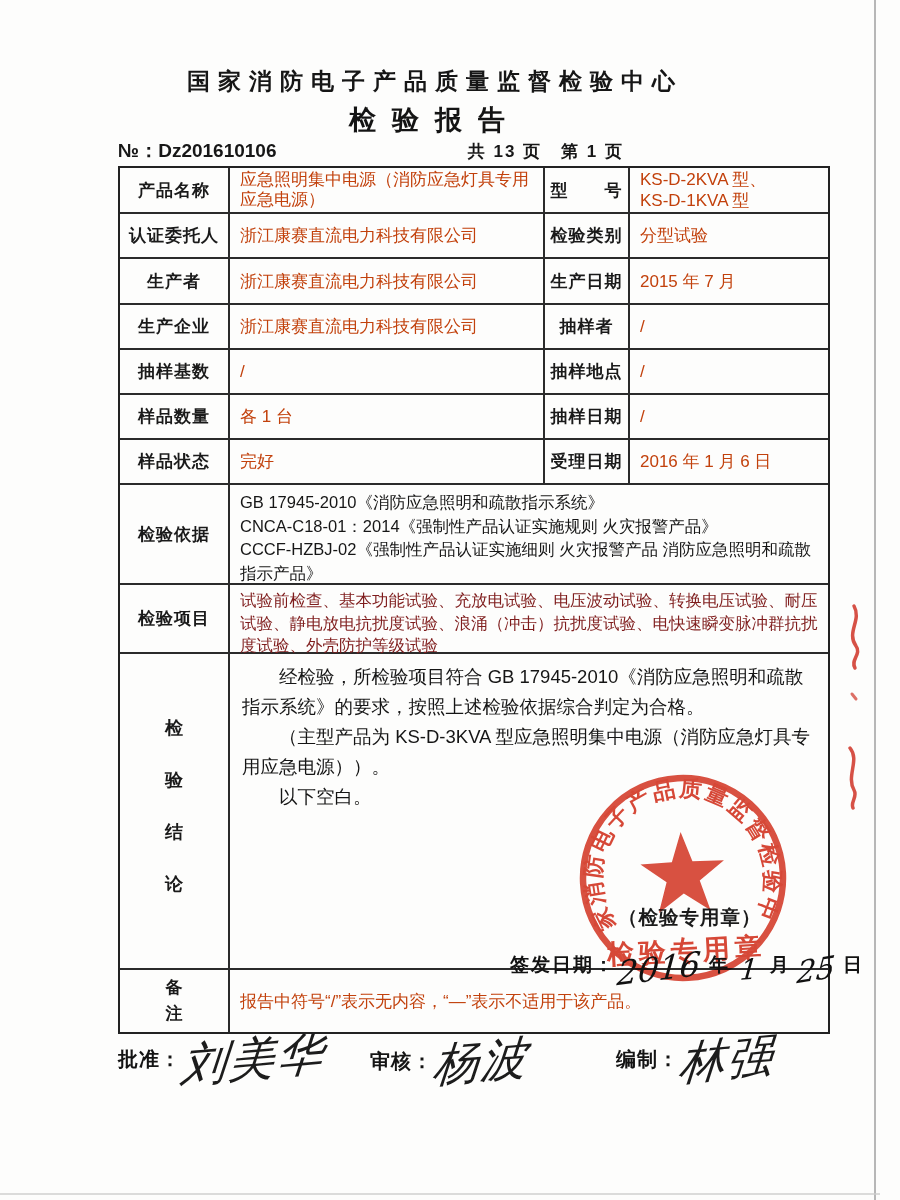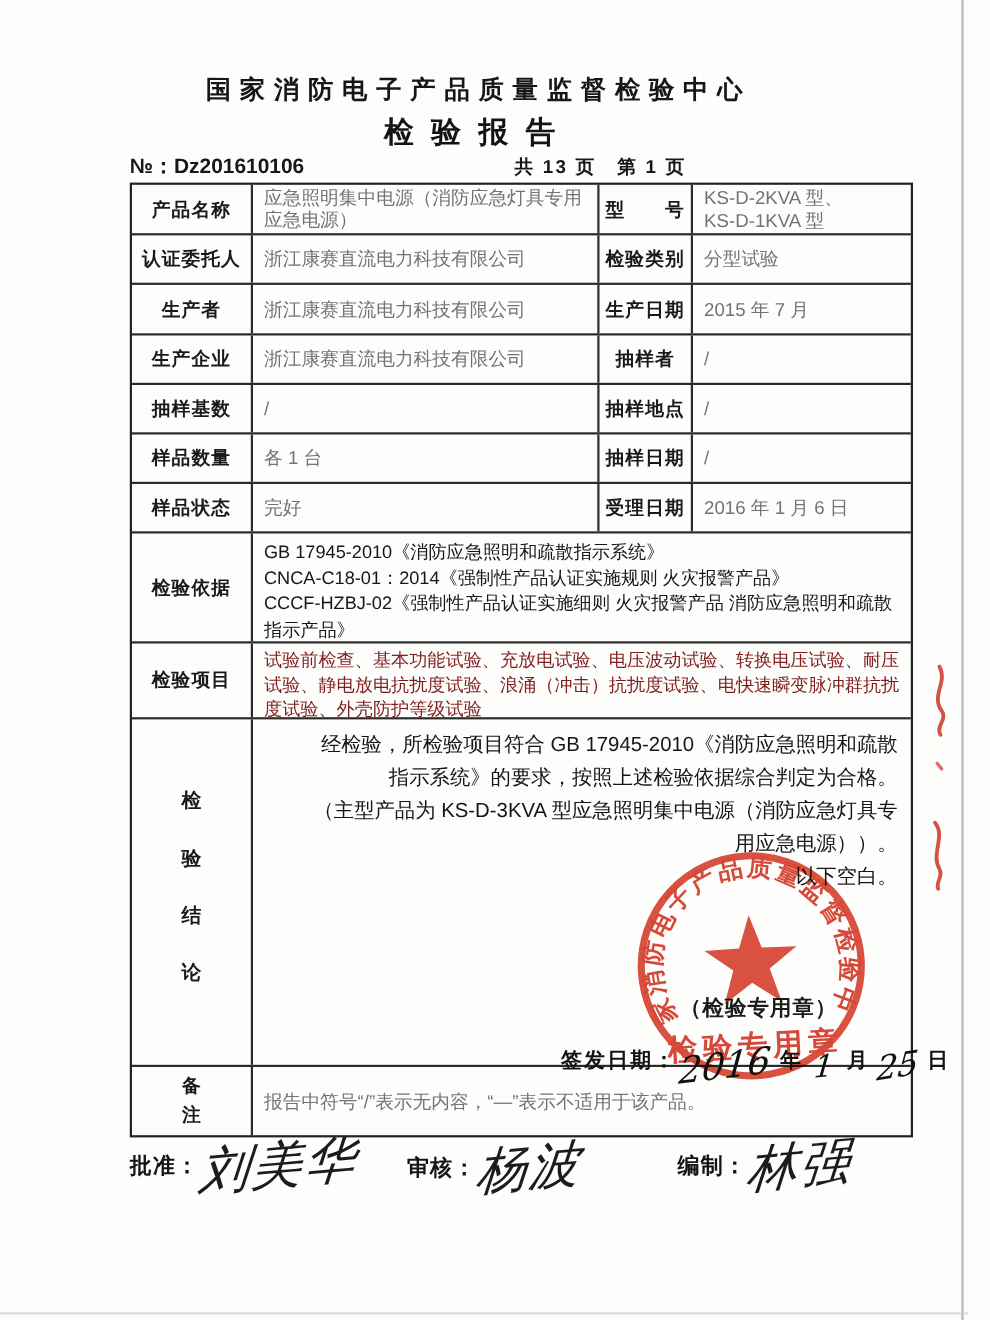--- a/index.html
+++ b/index.html
@@ -38,38 +38,38 @@
   .br{border-right:2px solid #2b2b2b;}
   .c1{width:110px;}
   .c2{width:315px;}
   .c3{width:85px;}
   .c4{flex:1;}
   .lab{
     display:flex;align-items:center;justify-content:center;text-align:center;
     font-size:17px;font-weight:600;color:#1a1a1a;letter-spacing:1px;padding:0 2px;
   }
   .val{
-    display:flex;align-items:center;font-size:17px;color:#737373;
+    display:flex;align-items:center;font-size:17px;color:#c2410c;
     padding:2px 10px;line-height:21px;font-weight:500;
   }
   .preline{white-space:pre-line;}
 
   .h46{height:46px;} .h45{height:45px;} .h100{height:100px;} .h69{height:69px;}
   .h316{height:316px;} .h62{height:62px;}
 
   .basis-val{display:block;padding:6px 10px;font-size:16.5px;line-height:23.5px;font-weight:500;color:#161616;border-radius:16px;}
   .items-val{display:block;padding:4px 10px;font-size:16.5px;line-height:22.5px;font-weight:500;color:#7f1d1d;}
 
   
   .vlabel{
     display:flex;flex-direction:column;align-items:center;justify-content:space-evenly;
     padding:34px 0 44px;font-size:18px;font-weight:600;color:#1a1a1a;
   }
   .conc{
-    position:relative;padding:8px 12px 13px;font-size:18.5px;line-height:30px;color:#151515;font-weight:500;text-align:right;
+    position:relative;padding:8px 12px 13px;font-size:18.5px;line-height:30px;color:#151515;font-weight:500;
   }
   .conc p{margin:0;text-indent:2em;}
 
   
   .stamp-wrap{
     position:absolute;left:347px;top:118px;width:212px;height:212px;
     transform:rotate(-3deg);mix-blend-mode:multiply;opacity:.92;pointer-events:none;
   }
   .printed-seal-note{
     position:absolute;left:388px;top:248px;font-size:19.5px;font-weight:600;color:#1b1b1b;letter-spacing:1px;

